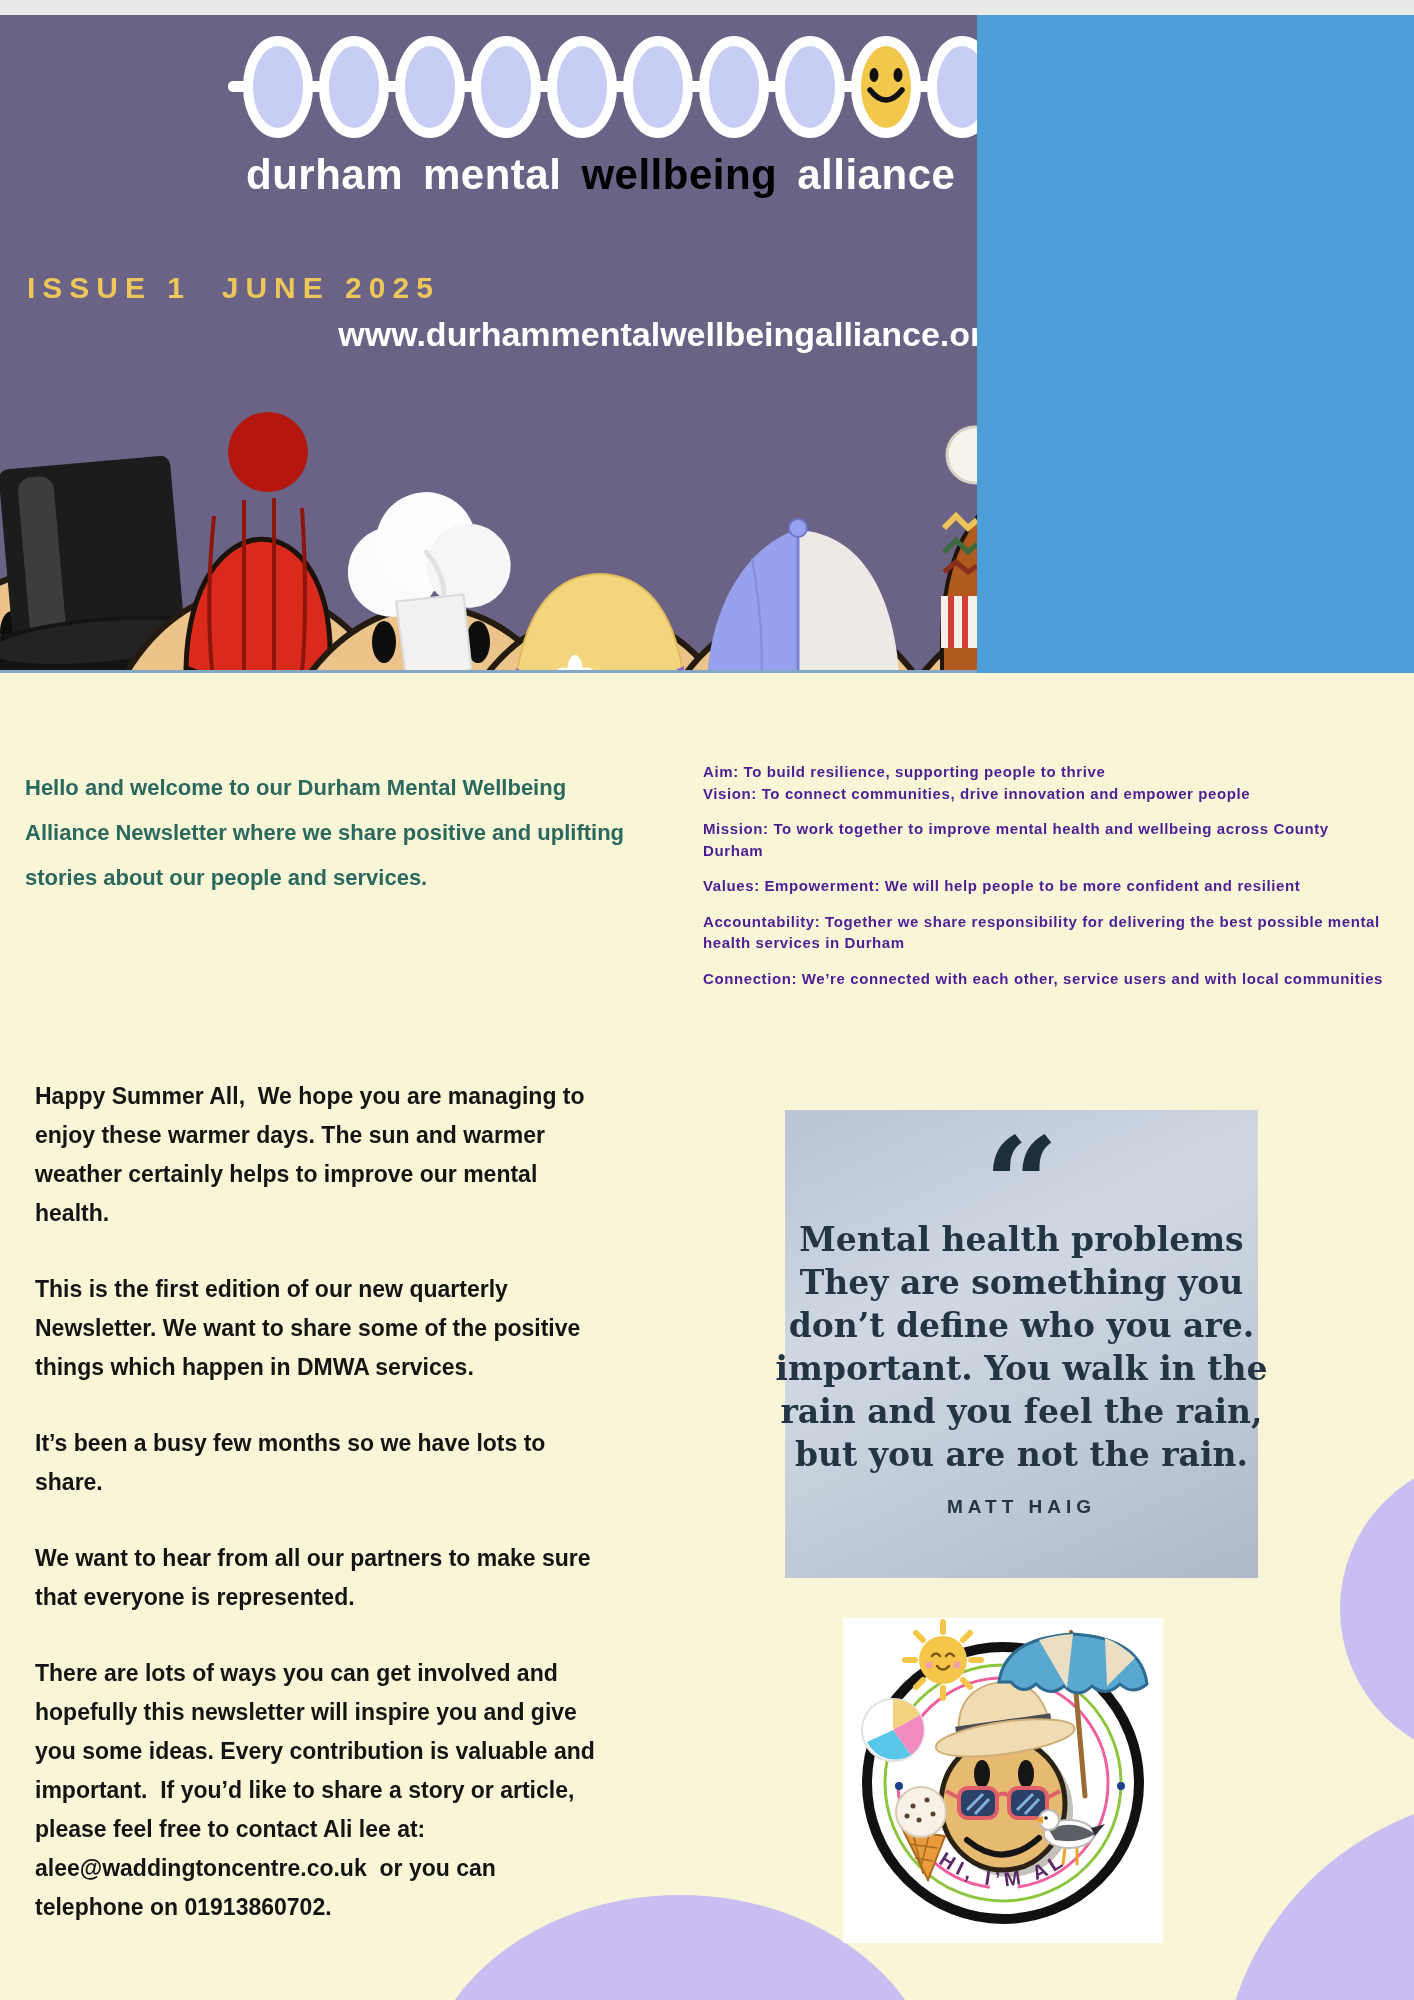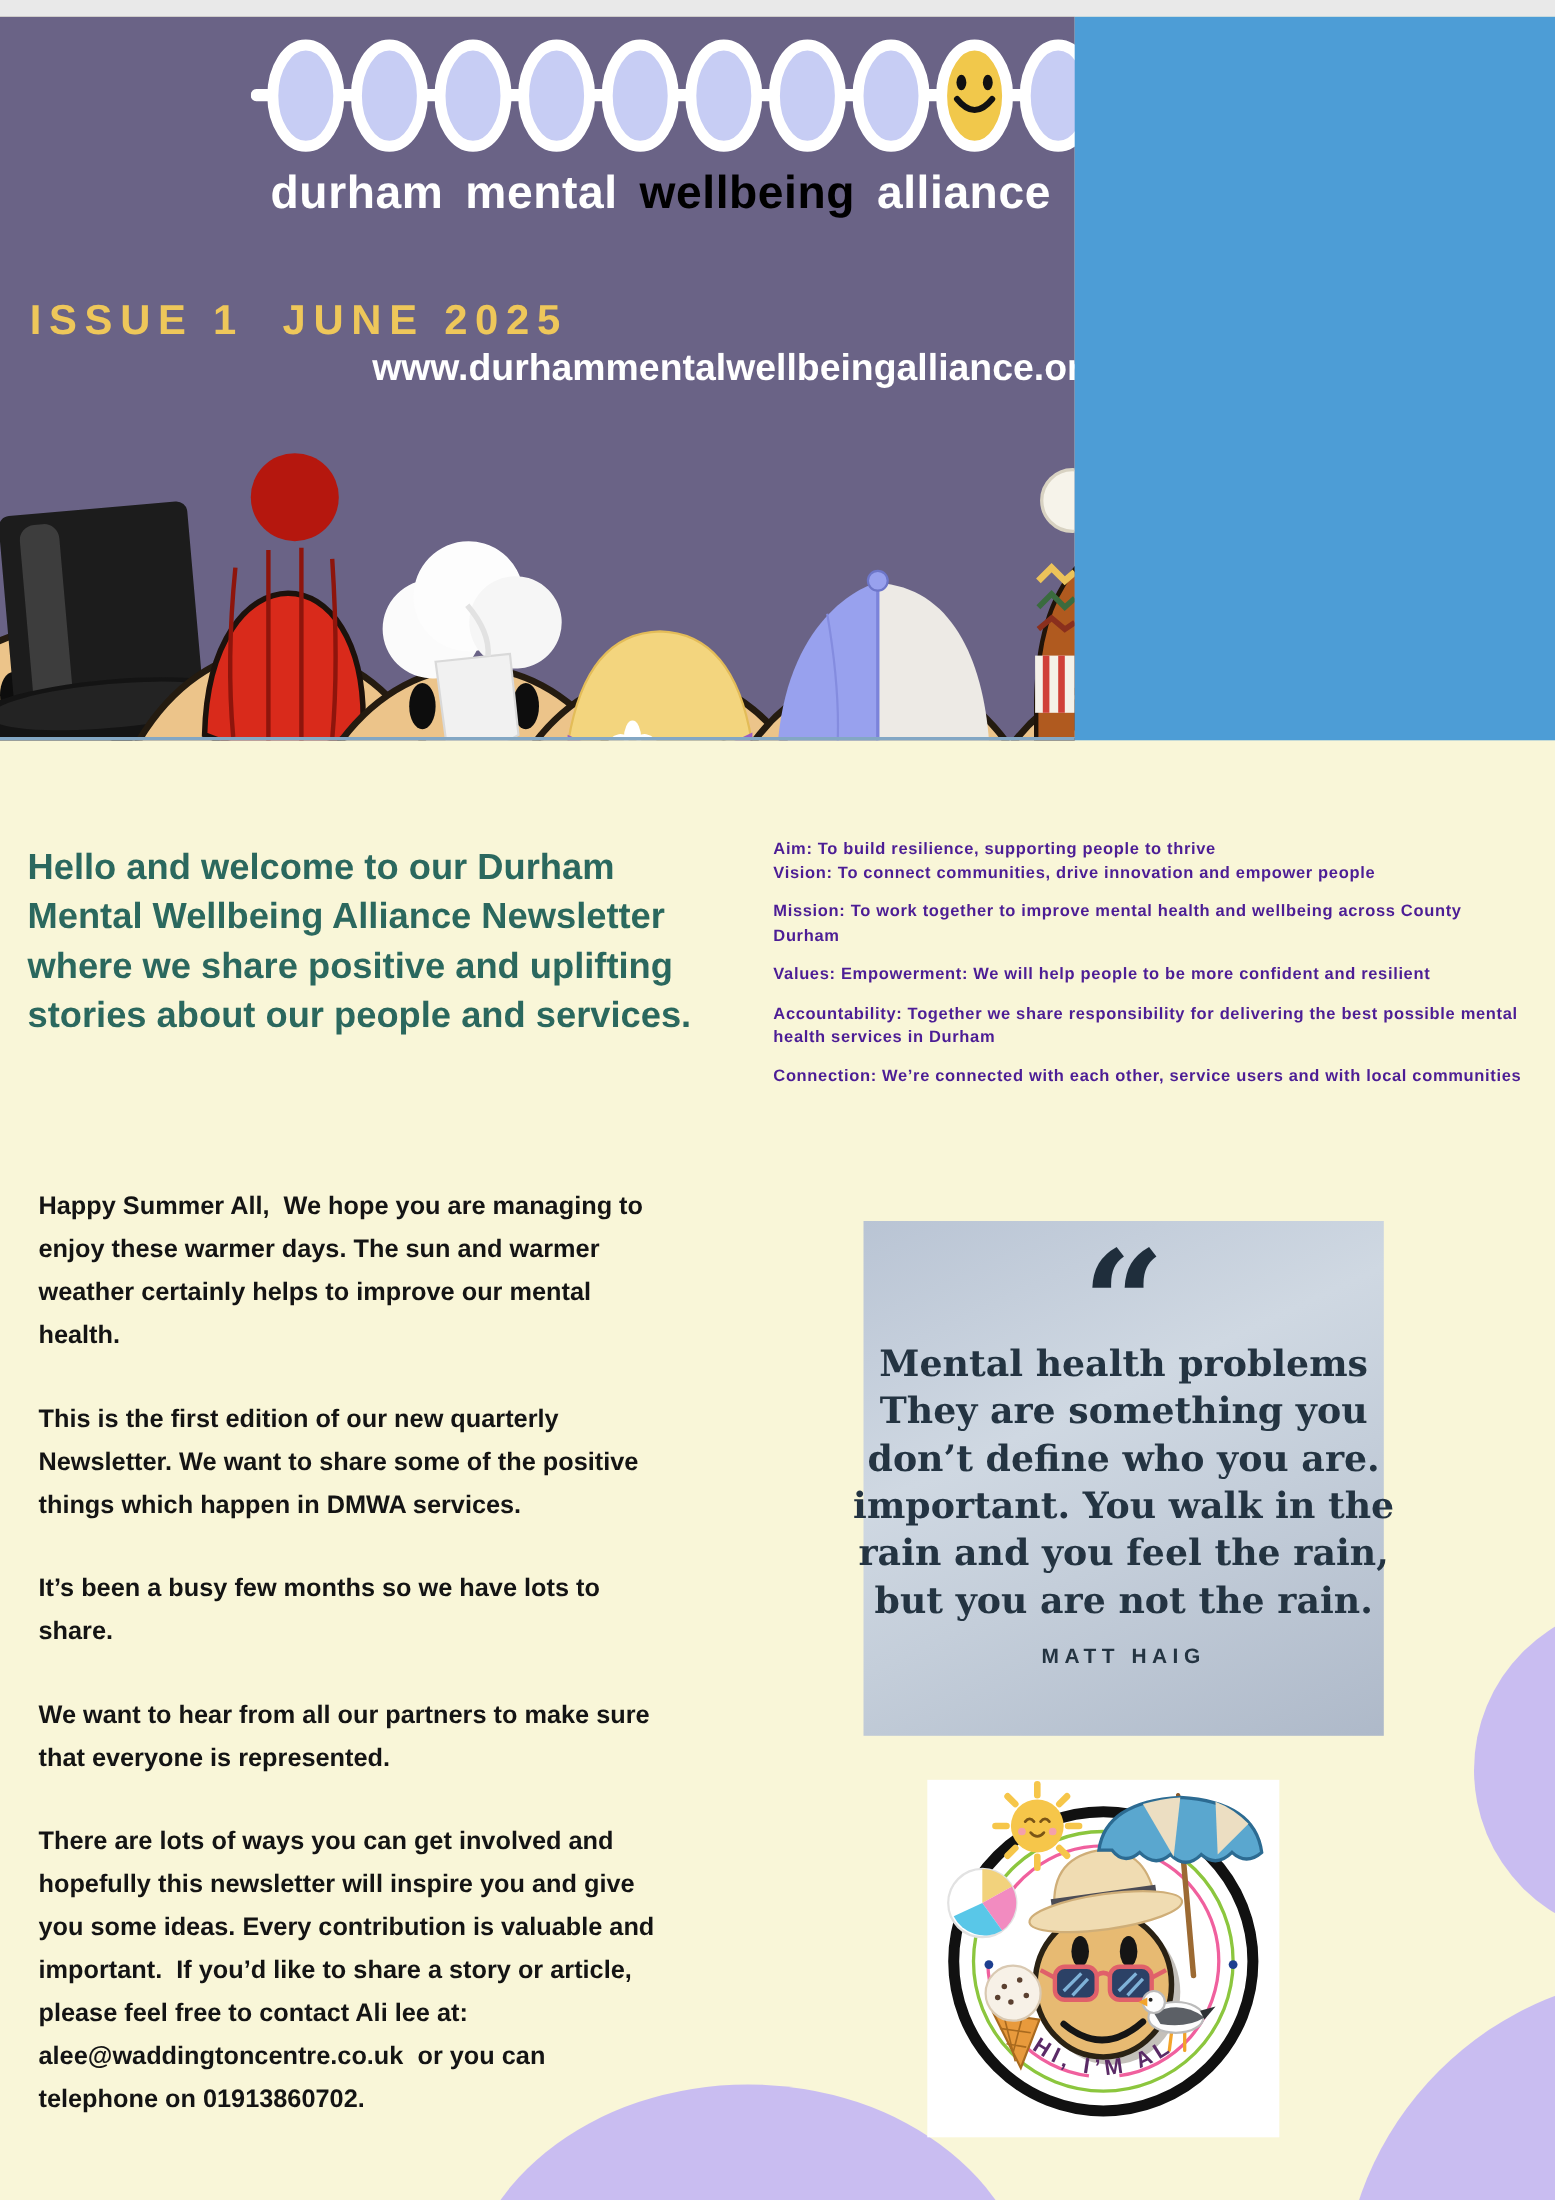--- a/index.html
+++ b/index.html
@@ -14,35 +14,35 @@
 
   
   .header-purple{position:absolute;left:0;top:0;width:977px;height:658px;background:#6a6386;z-index:2;}
   .header-blue{position:absolute;left:977px;top:0;width:437px;height:658px;background:#4d9dd6;z-index:2;}
   .header-underline{position:absolute;left:0;top:655px;width:977px;height:3px;background:#83a7c4;z-index:3;}
 
   .chain-svg{position:absolute;left:228px;top:20px;width:780px;height:104px;}
   .logo-row{position:absolute;left:246px;top:136px;display:flex;gap:20px;
             font-size:42px;font-weight:700;color:#ffffff;letter-spacing:.5px;}
   .logo-row .yellow{color:#000000;}
-  .issue{position:absolute;left:27px;top:256px;font-size:38px;font-weight:700;
+  .issue{position:absolute;left:27px;top:256px;font-size:30px;font-weight:700;
          letter-spacing:7px;color:#eec75a;white-space:pre;}
   .site{position:absolute;left:54px;top:300px;width:950px;text-align:right;
         font-size:34px;font-weight:700;color:#ffffff;}
   .smiley-strip{position:absolute;left:0;top:385px;width:977px;height:273px;}
 
   .badge{position:absolute;left:1009px;top:88px;width:338px;height:338px;border-radius:50%;
          background:linear-gradient(135deg,#f0f2da 8%,#e9e7ee 55%,#d9d2f0 100%);}
   .badge-inner{padding:96px 0 0 66px;color:#1d1f1f;}
   .badge-title{width:218px;font-size:27px;line-height:31px;font-weight:700;}
   .badge-sub{margin:24px 0 0 12px;font-size:26px;font-weight:700;}
 
   
   .intro-heading{position:absolute;left:25px;top:750px;width:615px;z-index:1;
-                 font-size:33px;line-height:45px;font-weight:700;color:#2b685e;}
+                 font-size:22px;line-height:45px;font-weight:700;color:#2b685e;}
 
   
   .values{position:absolute;left:703px;top:746px;width:690px;z-index:1;}
   .values p{margin:0 0 14px;font-size:15px;line-height:21.5px;font-weight:700;
             letter-spacing:.6px;color:#4c1d95;}
   .values p.tight{margin-bottom:0;}
 
   
   .articles{position:absolute;left:35px;top:1062px;width:565px;z-index:1;}
   .articles p{margin:0 0 37px;font-size:23px;line-height:39px;font-weight:700;

